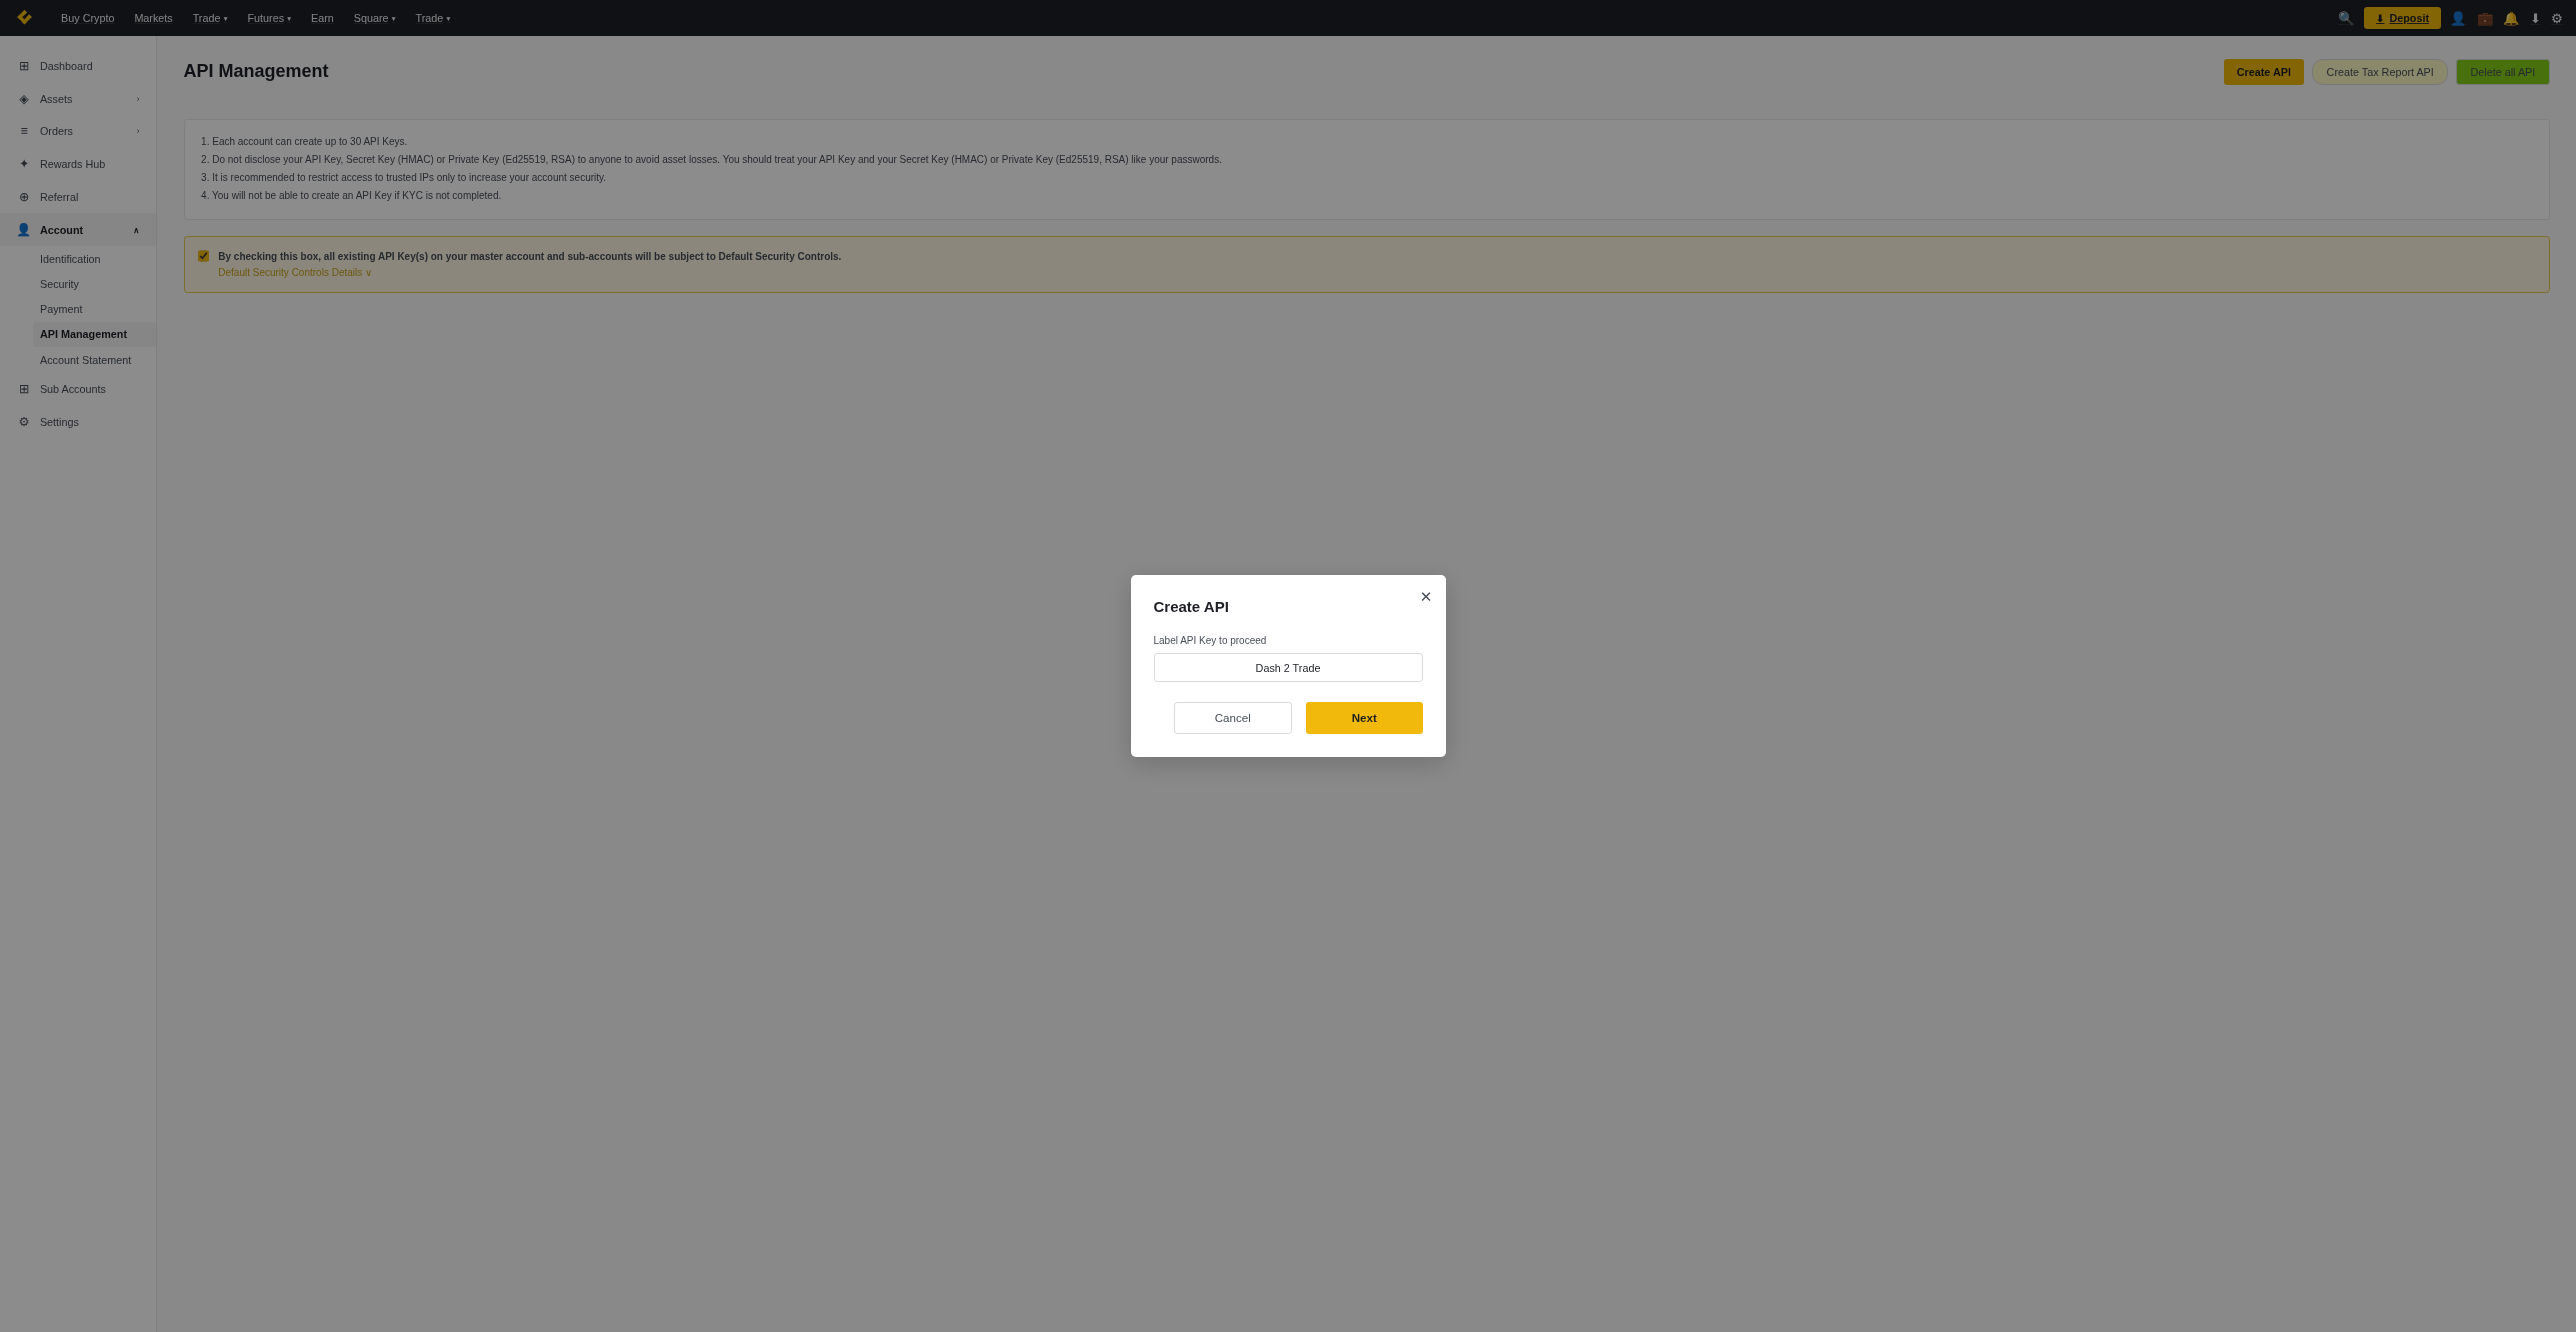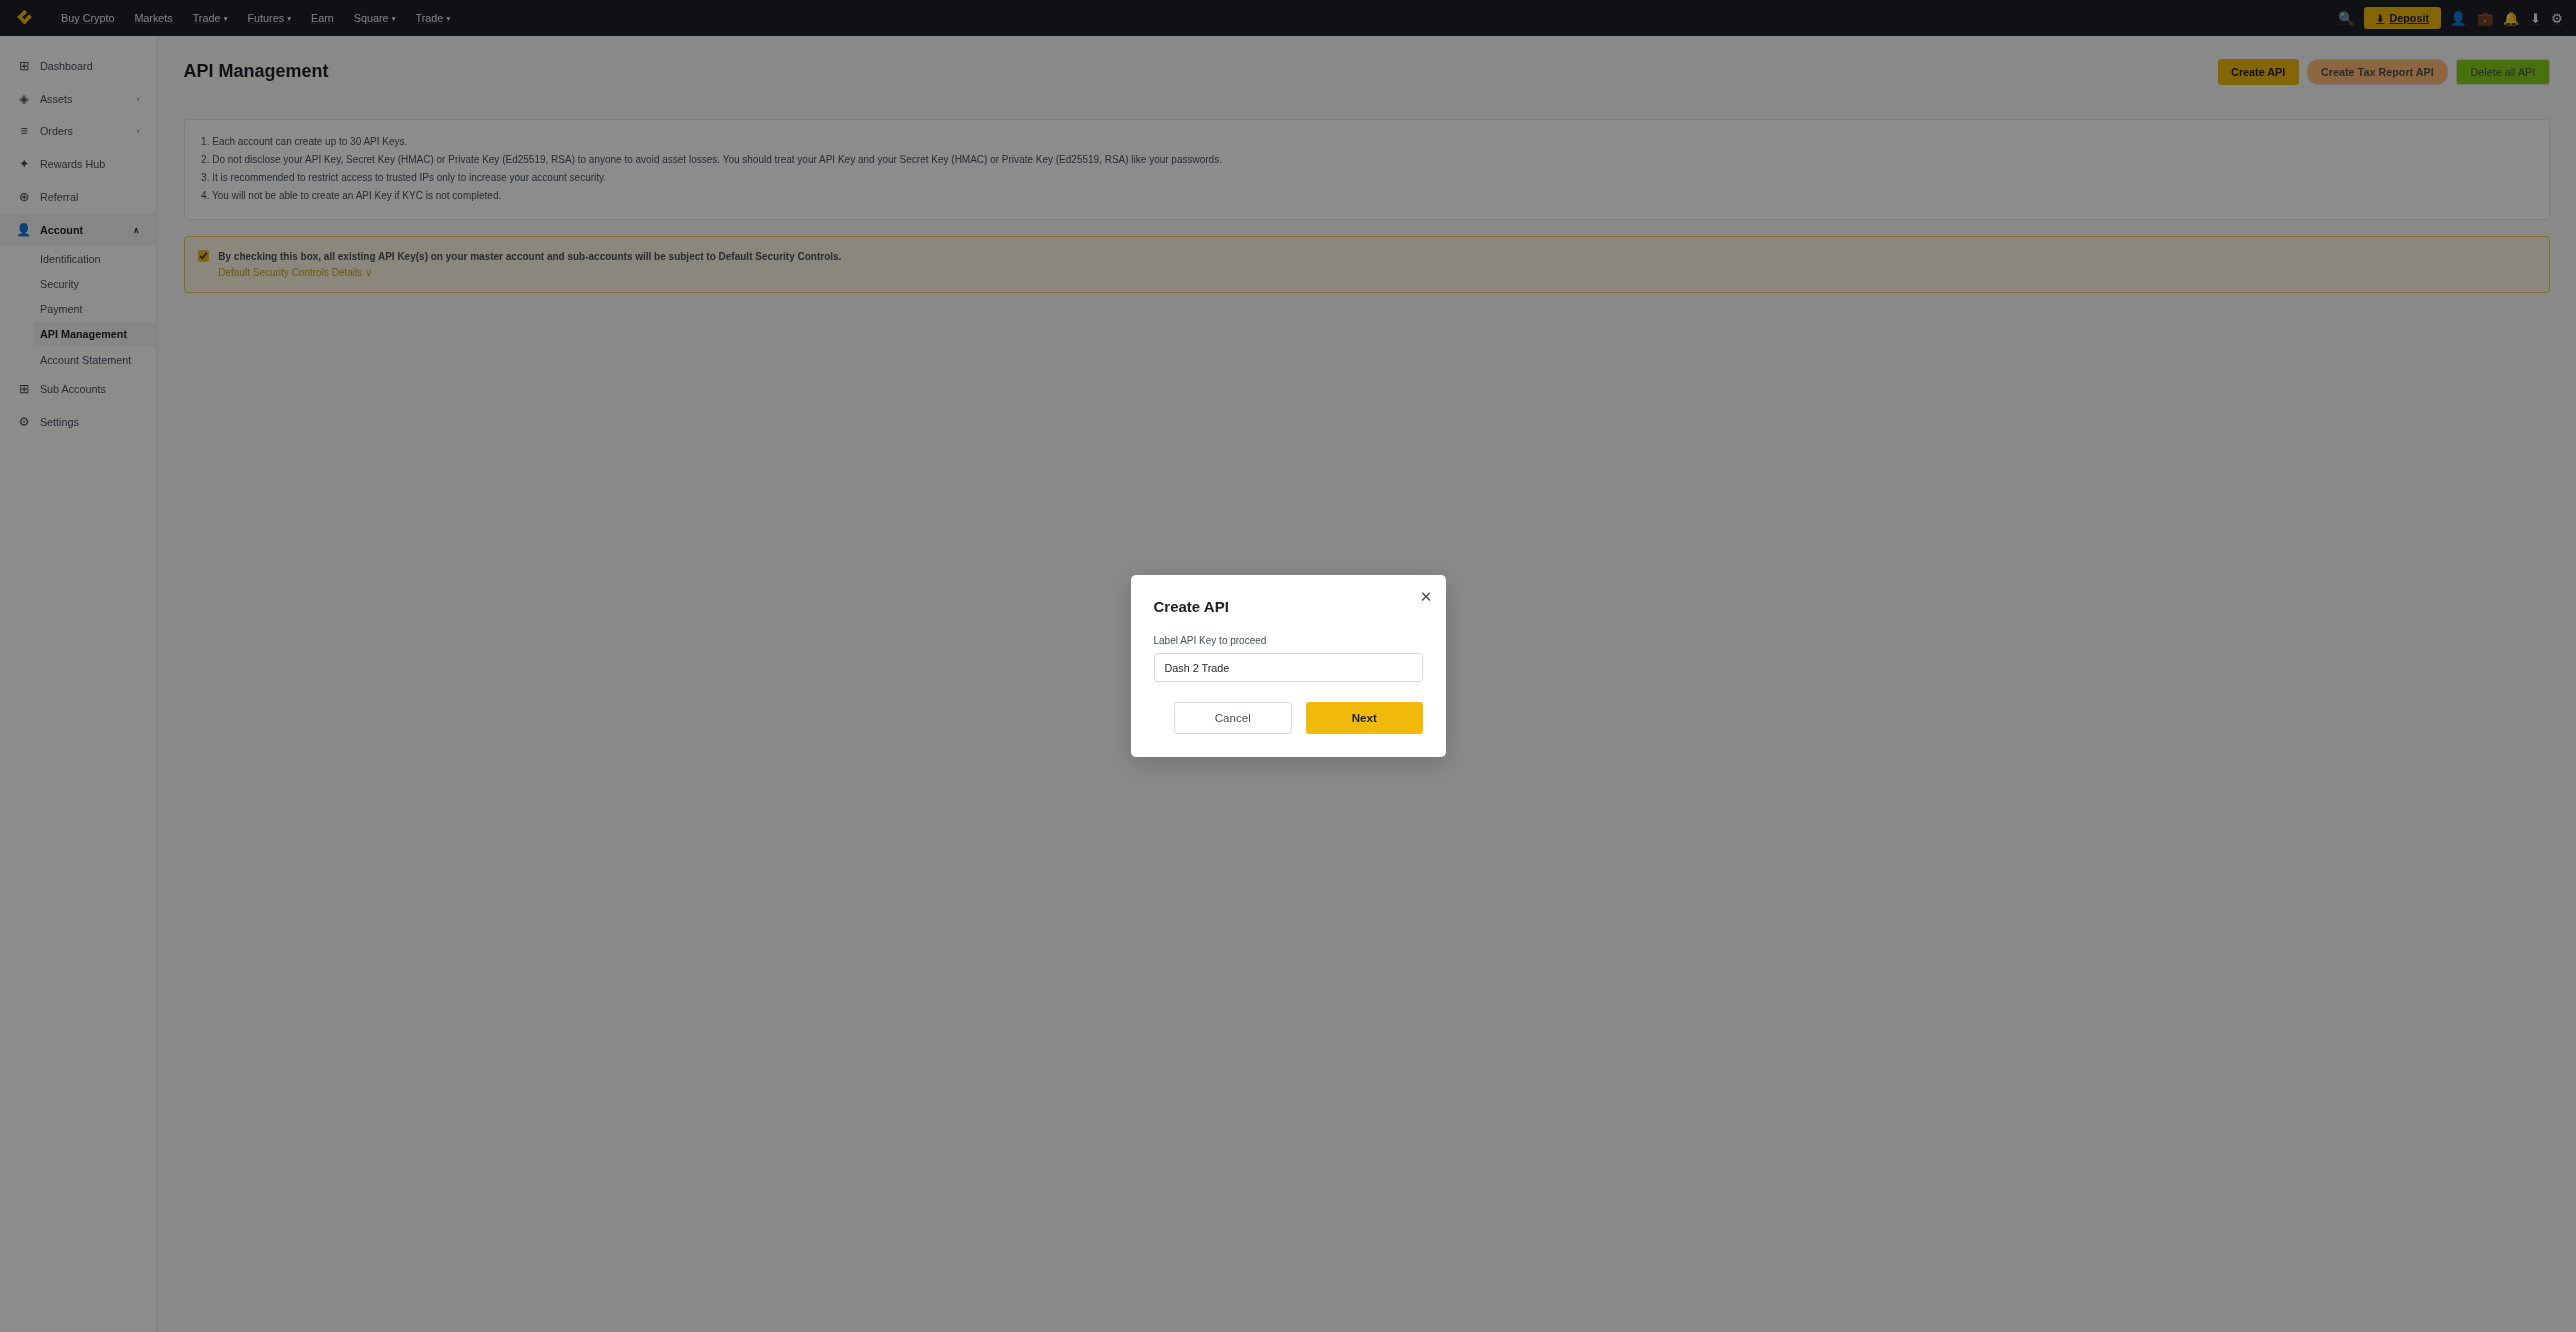--- a/index.html
+++ b/index.html
@@ -52,22 +52,22 @@
     
     .main { flex: 1; padding: 23px 26.5px; background: #fafafa; }
     .page-title { font-size: 18px; font-weight: 600; color: #1e2026; margin-bottom: 18px; }
 
     .top-actions { display: flex; justify-content: flex-end; gap: 8.3px; margin-bottom: 18px; }
     .btn-primary {
       background: #f0b90b; color: #1e2026; border: none; padding: 5.8px 13.2px;
       border-radius: 3.3px; font-size: 10.8px; font-weight: 600; cursor: pointer;
     }
     .btn-secondary {
-      background: #fdba74; color: #474d57; border: 0.8px solid #d9d9d9; padding: 5.8px 13.2px;
-      border-radius: 11px; font-size: 10.8px; cursor: pointer; font-weight: bold;
+      background: #fef9c3; color: #474d57; border: 0.8px solid #d9d9d9; padding: 5.8px 13.2px;
+      border-radius: 11px; font-size: 10.8px; cursor: pointer;
     }
     .btn-danger {
       background: #84cc16; color: #474d57; border: 0.8px solid #d9d9d9; padding: 5.8px 13.2px;
       border-radius: 3.3px; font-size: 10.8px; cursor: pointer; text-align: center;
     }
 
     .info-box {
       background: #fff; border: 0.8px solid #e8e8e8; border-radius: 3.3px;
       padding: 13.2px 16.6px; margin-bottom: 16.6px; font-size: 10px; color: #474d57; line-height: 1.8;
     }
@@ -93,21 +93,21 @@
       position: relative; box-shadow: 0 6.6px 26.5px rgba(0,0,0,0.18);
     }
     .modal-title { font-size: 15px; font-weight: 600; color: #1e2026; margin-bottom: 20px; }
     .modal-close {
       position: absolute; top: 13.2px; right: 13.2px; cursor: pointer;
       font-size: 15px; color: #474d57; background: none; border: none; line-height: 1;
     }
     .modal-label { font-size: 10px; color: #474d57; margin-bottom: 6.6px; display: block; }
     .modal-input {
       width: 100%; border: 0.8px solid #d9d9d9; border-radius: 3.3px; padding: 7.5px 10px;
-      font-size: 10.8px; color: #1e2026; outline: none; margin-bottom: 20px;
+      font-size: 10.8px; color: #1e2026; outline: none; margin-bottom: 20px; text-align: center;
     }
     .modal-actions { display: flex; gap: 14px; margin-left: 20px; }
     .modal-cancel {
       flex: 1; padding: 8.3px; border: 0.8px solid #d9d9d9; border-radius: 3.3px;
       background: #fff; color: #474d57; font-size: 11.6px; cursor: pointer; font-weight: 500;
     }
     .modal-next {
       flex: 1; padding: 8.3px; border: none; border-radius: 3.3px;
       background: #f0b90b; color: #1e2026; font-size: 11.6px; cursor: pointer; font-weight: 600;
     }

